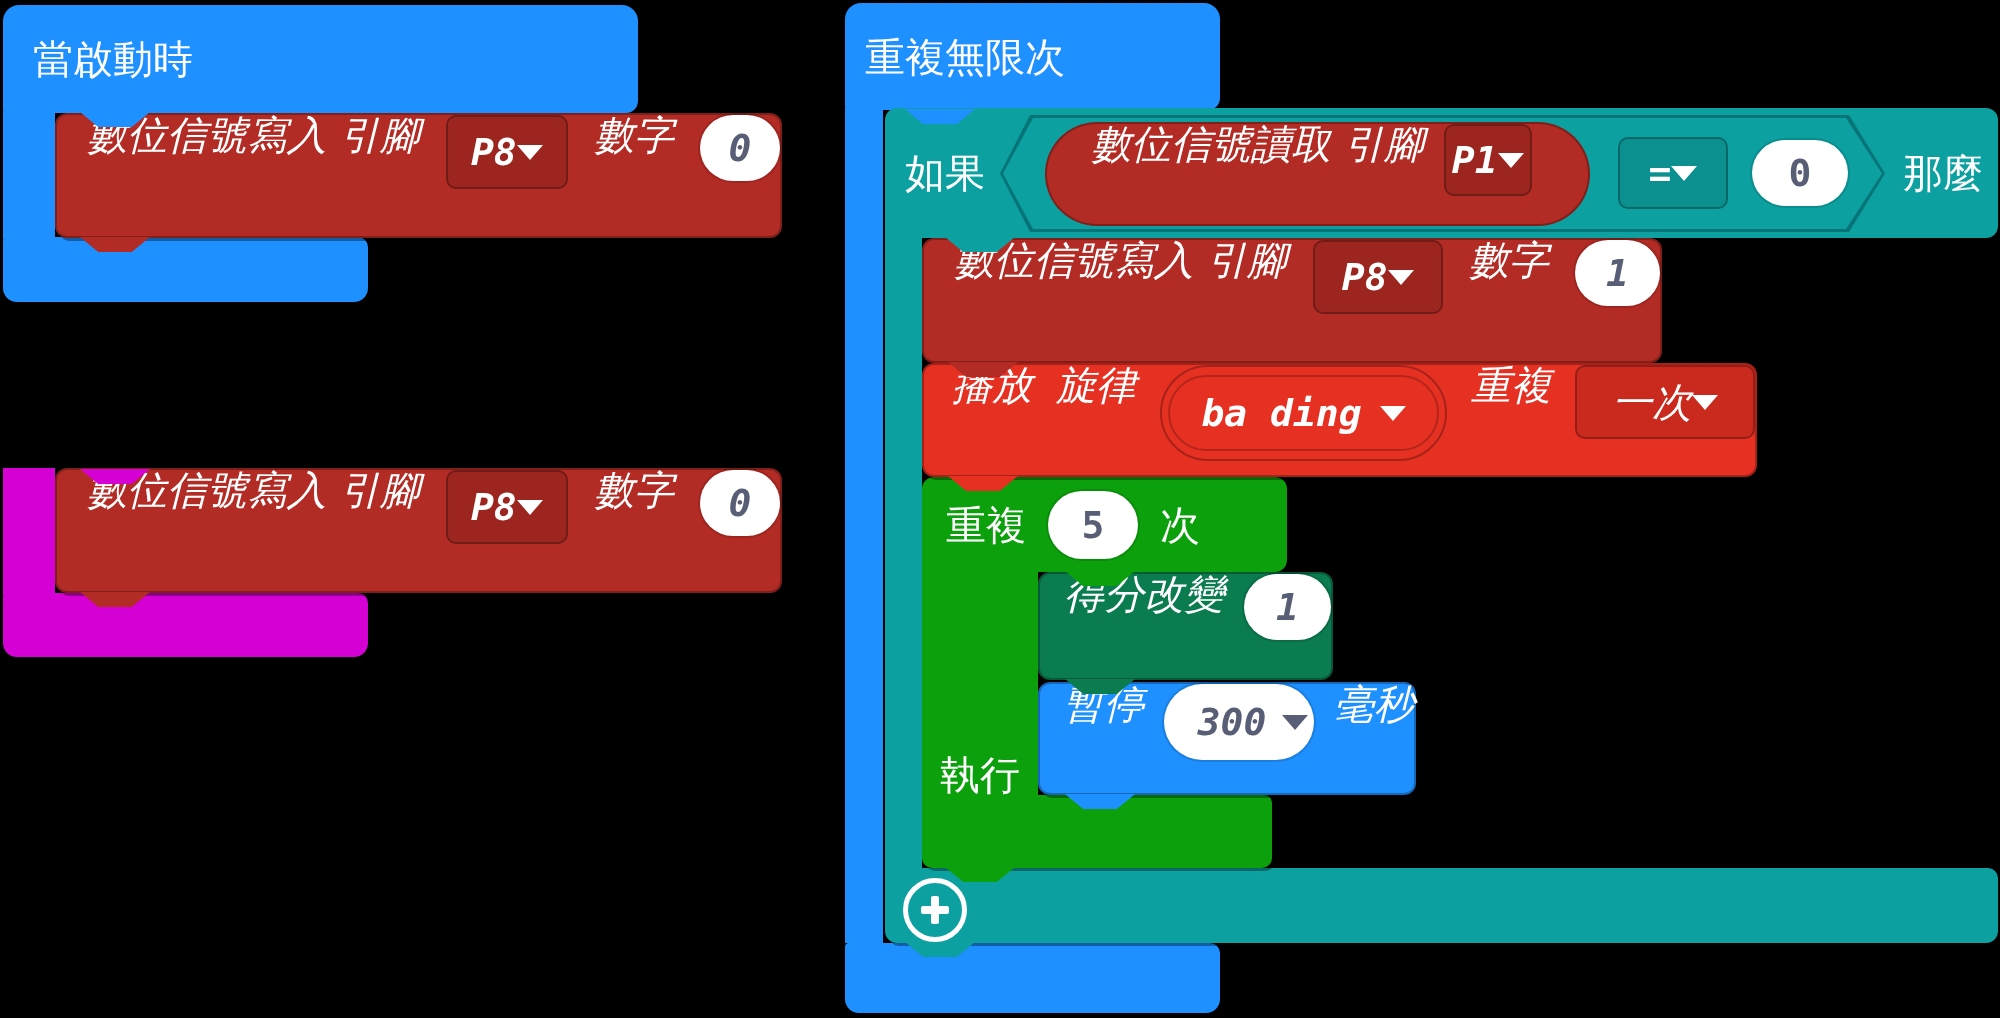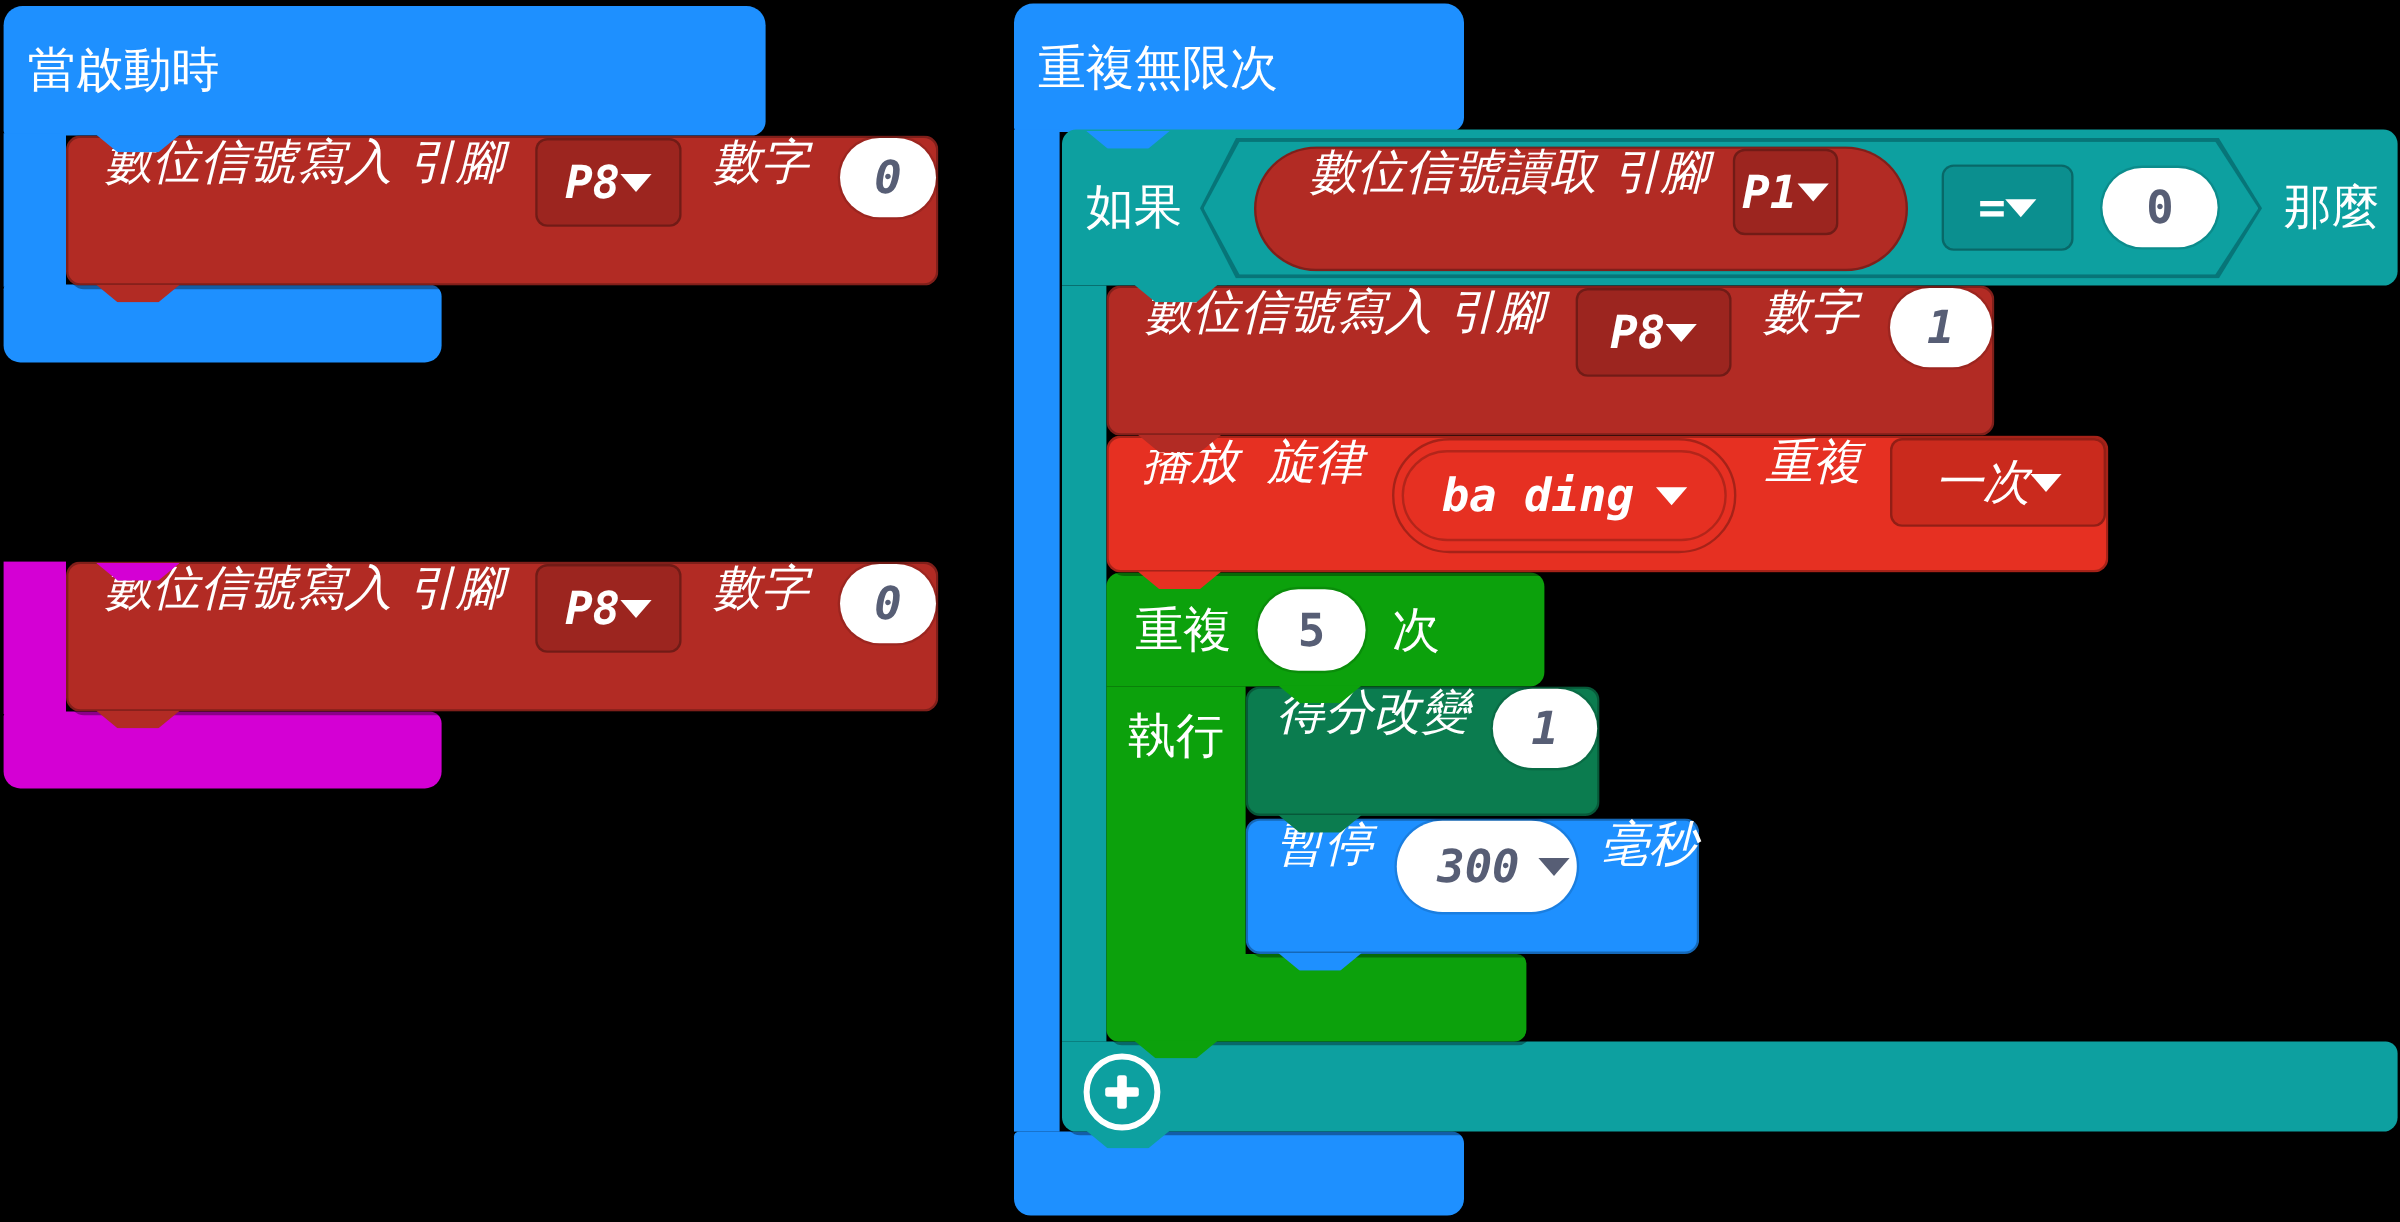--- a/index.html
+++ b/index.html
@@ -45,21 +45,21 @@
        calc(100% - 36px) 100%,30px 100%,0 50%);}
   
   #plus-btn{position:absolute;left:903px;top:878px;width:54px;height:54px;border-radius:50%;
       border:5px solid #fff;z-index:7;cursor:pointer;}
   #plus-btn::before,#plus-btn::after{content:"";position:absolute;background:#fff;
       left:50%;top:50%;transform:translate(-50%,-50%);border-radius:2px;}
   #plus-btn::before{width:28px;height:8px;} #plus-btn::after{width:8px;height:28px;}
 
   
   #s1-hdr{left:3px;top:5px;width:635px;height:108px;border-radius:16px 16px 12px 4px;
-          display:flex;align-items:center;padding-left:20px;}
+          display:flex;align-items:center;padding-left:30px;}
   #s1-spine{left:3px;top:111px;width:52px;height:128px;box-shadow:none;}
   #s1-foot{left:3px;top:237px;width:365px;height:65px;border-radius:4px 10px 14px 14px;}
   #w1{left:55px;top:113px;width:727px;height:125px;padding-left:30px;gap:26px;}
   
   #s2-hdr{left:3px;top:358px;width:437px;height:112px;border-radius:16px 16px 12px 4px;
           display:flex;align-items:center;padding-left:20px;gap:22px;}
   #s2-spine{left:3px;top:468px;width:52px;height:127px;box-shadow:none;}
   #s2-foot{left:3px;top:593px;width:365px;height:64px;border-radius:4px 10px 14px 14px;}
   #w2{left:55px;top:468px;width:727px;height:125px;padding-left:30px;gap:26px;}
   
@@ -84,21 +84,21 @@
   #w3{left:922px;top:238px;width:740px;height:125px;padding-left:30px;gap:26px;}
   #melody{left:922px;top:363px;width:835px;height:114px;padding-left:28px;gap:24px;}
   #melody-slot{width:295px;height:96px;border:2px solid rgba(0,0,0,0.28);border-radius:48px;
                display:flex;align-items:center;justify-content:center;box-sizing:border-box;}
   #melody-dd{width:271px;height:76px;border:2px solid rgba(0,0,0,0.22);border-radius:38px;
              display:flex;align-items:center;justify-content:center;gap:18px;box-sizing:border-box;}
   
   #rep-hdr{left:922px;top:477px;width:365px;height:95px;border-radius:12px 12px 12px 0;
            display:flex;align-items:center;padding-left:24px;gap:22px;}
   #rep-spine{left:922px;top:572px;width:116px;height:223px;box-shadow:none;
-             display:flex;justify-content:center;align-items:flex-start;padding-top:22px;}
+             display:flex;justify-content:center;align-items:flex-end;padding-top:22px;}
   #rep-foot{left:922px;top:795px;width:350px;height:73px;border-radius:0 8px 10px 10px;}
   #score{left:1038px;top:572px;width:295px;height:108px;padding-left:24px;gap:20px;}
   #pause{left:1038px;top:682px;width:378px;height:113px;padding-left:24px;gap:20px;}
   
   #bp-s1{left:80px;top:112px;} #bp-w1{left:80px;top:237px;}
   #bp-s2{left:80px;top:469px;} #bp-w2{left:80px;top:592px;}
   #bp-s3{left:905px;top:109px;} #bp-ifh{left:945px;top:237px;}
   #bp-w3{left:948px;top:362px;} #bp-mel{left:948px;top:476px;}
   #bp-rep{left:1065px;top:571px;} #bp-score{left:1065px;top:679px;}
   #bp-pause{left:1065px;top:794px;} #bp-repfoot{left:945px;top:867px;}

